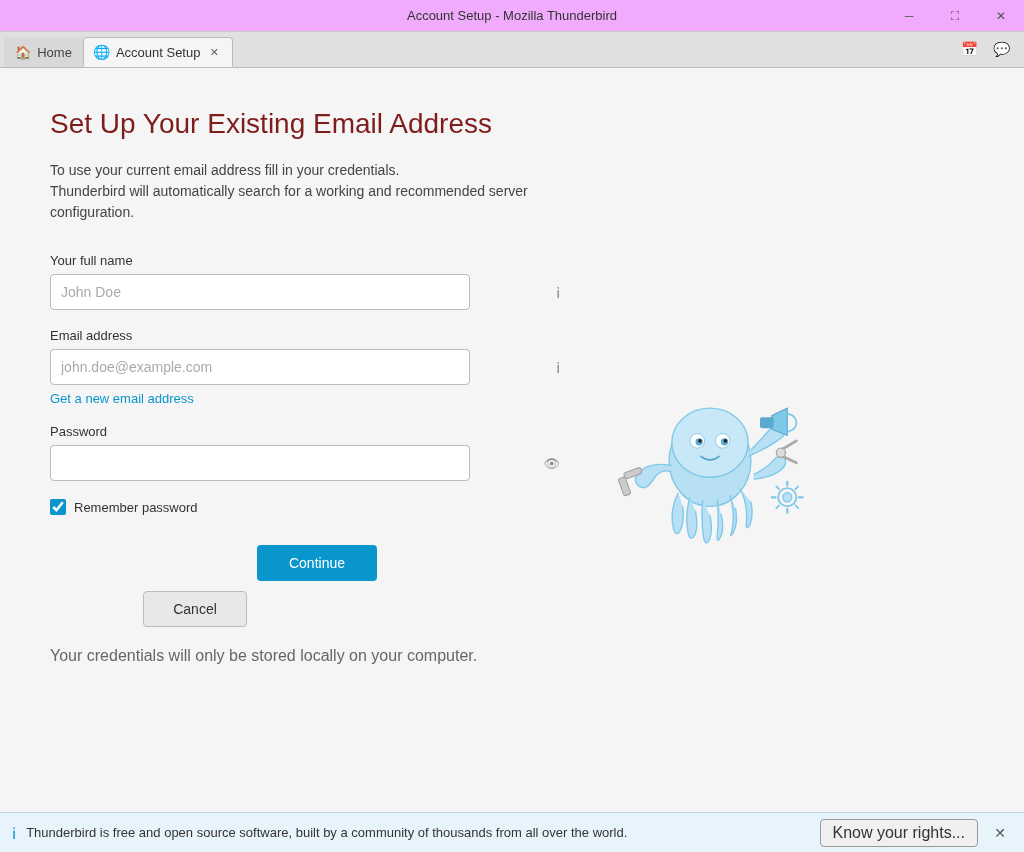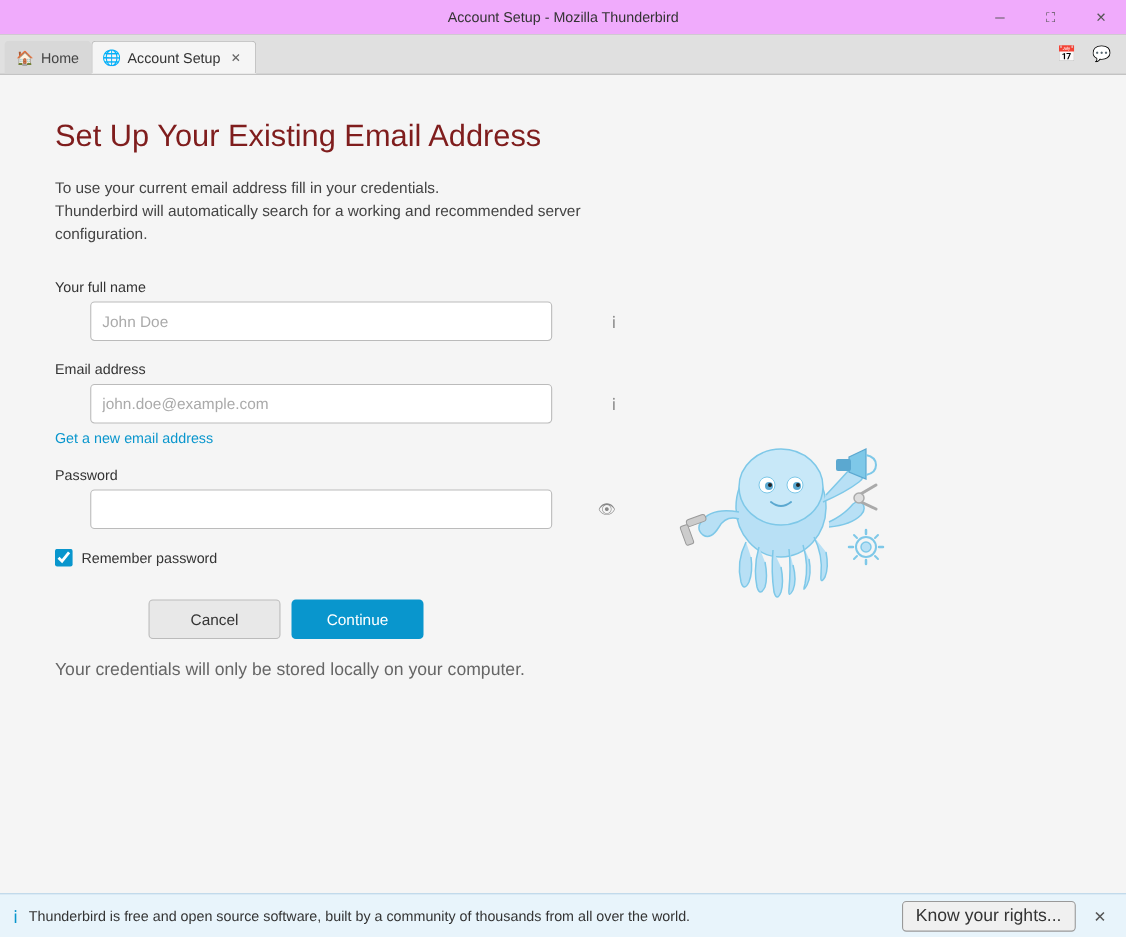--- a/index.html
+++ b/index.html
@@ -152,21 +152,20 @@
 
     .form-label {
       display: block;
       font-size: 13px;
       color: #333;
       margin-bottom: 6px;
     }
 
     .input-wrapper {
       position: relative;
-      margin-left: 32px;
     }
 
     .form-input {
       width: 420px;
       height: 36px;
       border: 1px solid #bbb;
       border-radius: 4px;
       padding: 0 36px 0 10px;
       font-size: 14px;
       background: white;
@@ -217,28 +216,29 @@
 
     .button-row {
       display: flex;
       gap: 10px;
       margin-top: 30px;
       justify-content: center;
       width: 420px;
     }
 
     .btn-cancel {
-      width: 120px;
+      width: 104px;
       height: 36px;
       border: 1px solid #bbb;
       border-radius: 4px;
       background: #e8e8e8;
       font-size: 14px;
       color: #333;
       cursor: pointer;
+      margin-top: 46px;
     }
 
     .btn-continue {
       width: 120px;
       height: 36px;
       border: none;
       border-radius: 4px;
       background: #0996cd;
       font-size: 14px;
       color: white;

